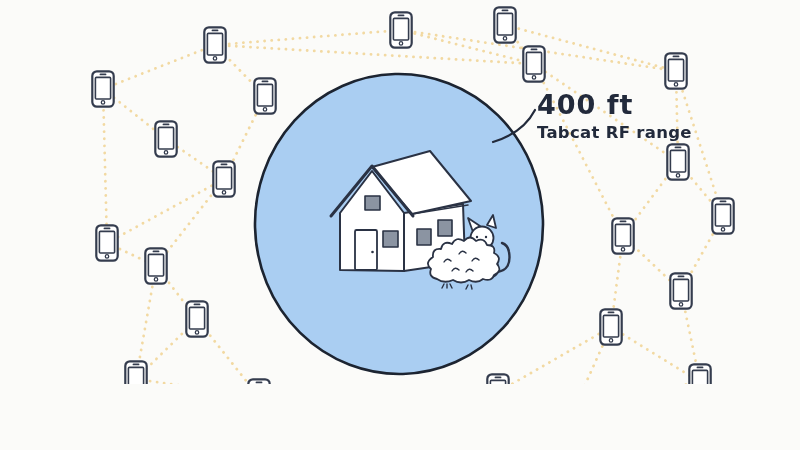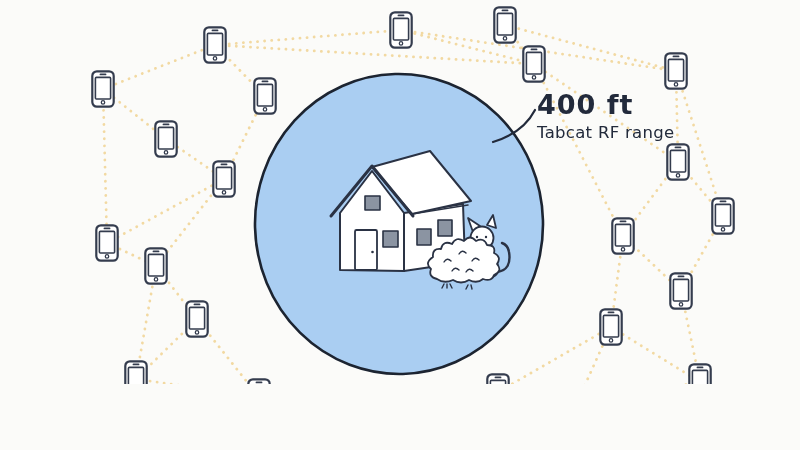--- a/index.html
+++ b/index.html
@@ -2,21 +2,21 @@
 <html><head>
 <meta charset="utf-8">
 <style>
   html,body{margin:0;padding:0;}
   body{background:#fbfbf9;font-family:"DejaVu Sans","Liberation Sans",sans-serif;}
   .canvas{position:relative;width:800px;height:384px;overflow:hidden;background:#fbfbf9;}
   .canvas svg{position:absolute;left:0;top:0;}
   #edges-layer line{stroke-width:2.8;stroke-dasharray:0.1 7;stroke-linecap:round;fill:none;}
   .range-label{position:absolute;left:537px;top:90px;color:#222a3b;}
   .range-label .distance{font-size:27px;font-weight:700;letter-spacing:1px;line-height:1.1;}
-  .range-label .caption{font-size:16.5px;font-weight:400;letter-spacing:0.3px;margin-top:3px;}
+  .range-label .caption{font-size:16.5px;font-weight:700;letter-spacing:0.3px;margin-top:3px;}
   .win{fill:#8b94a2;stroke:#2a3244;stroke-width:1.6;}
 </style>
 </head>
 <body style="background: rgb(251, 251, 249);">
 
 <div class="canvas">
   <svg width="800" height="450" viewBox="0 0 800 450">
     <defs>
       <symbol id="phone-symbol" viewBox="0 0 24 38">
         <rect x="1.3" y="1.3" width="21.4" height="35.4" rx="4.6" fill="#ffffff" stroke="#343c4e" stroke-width="2.2"></rect>

